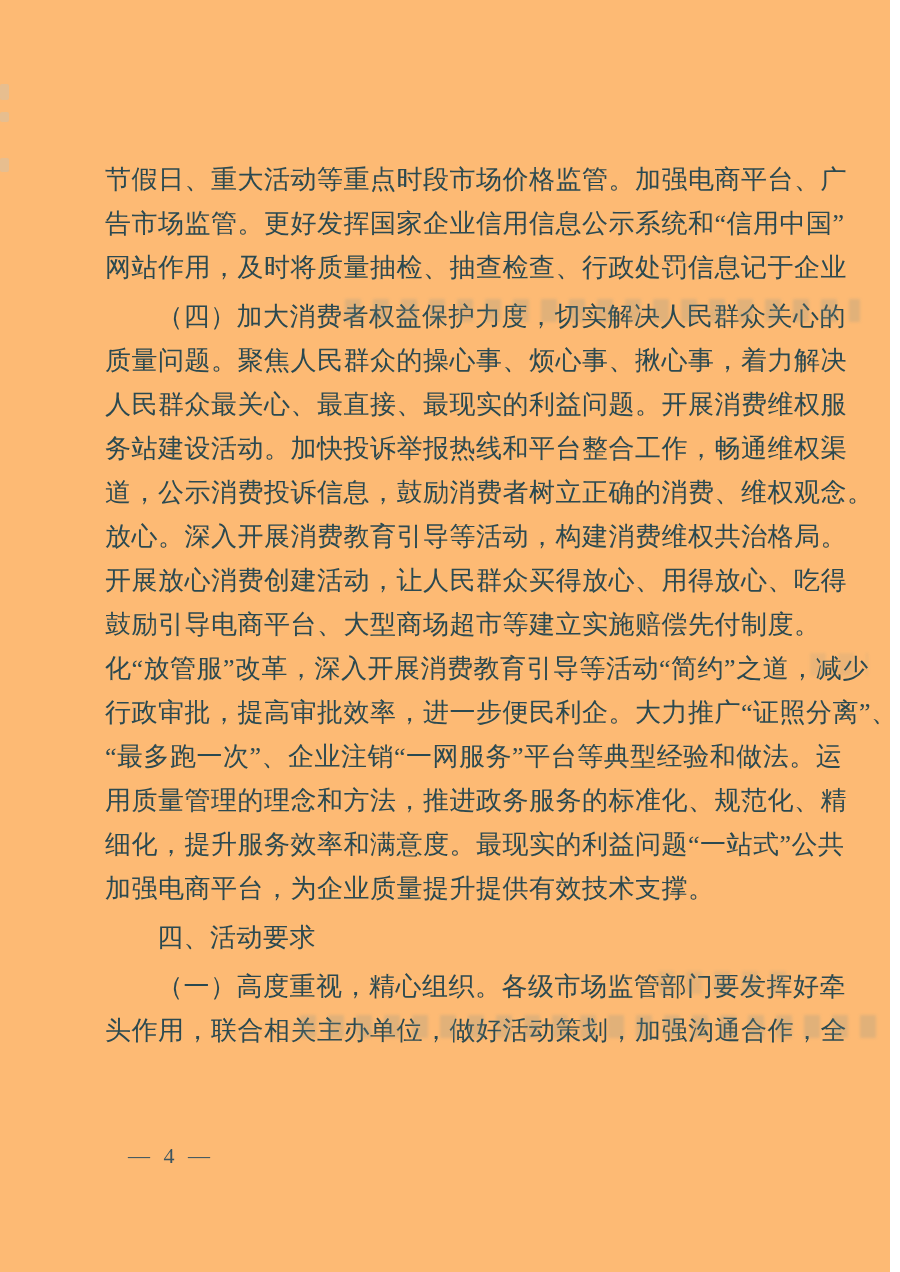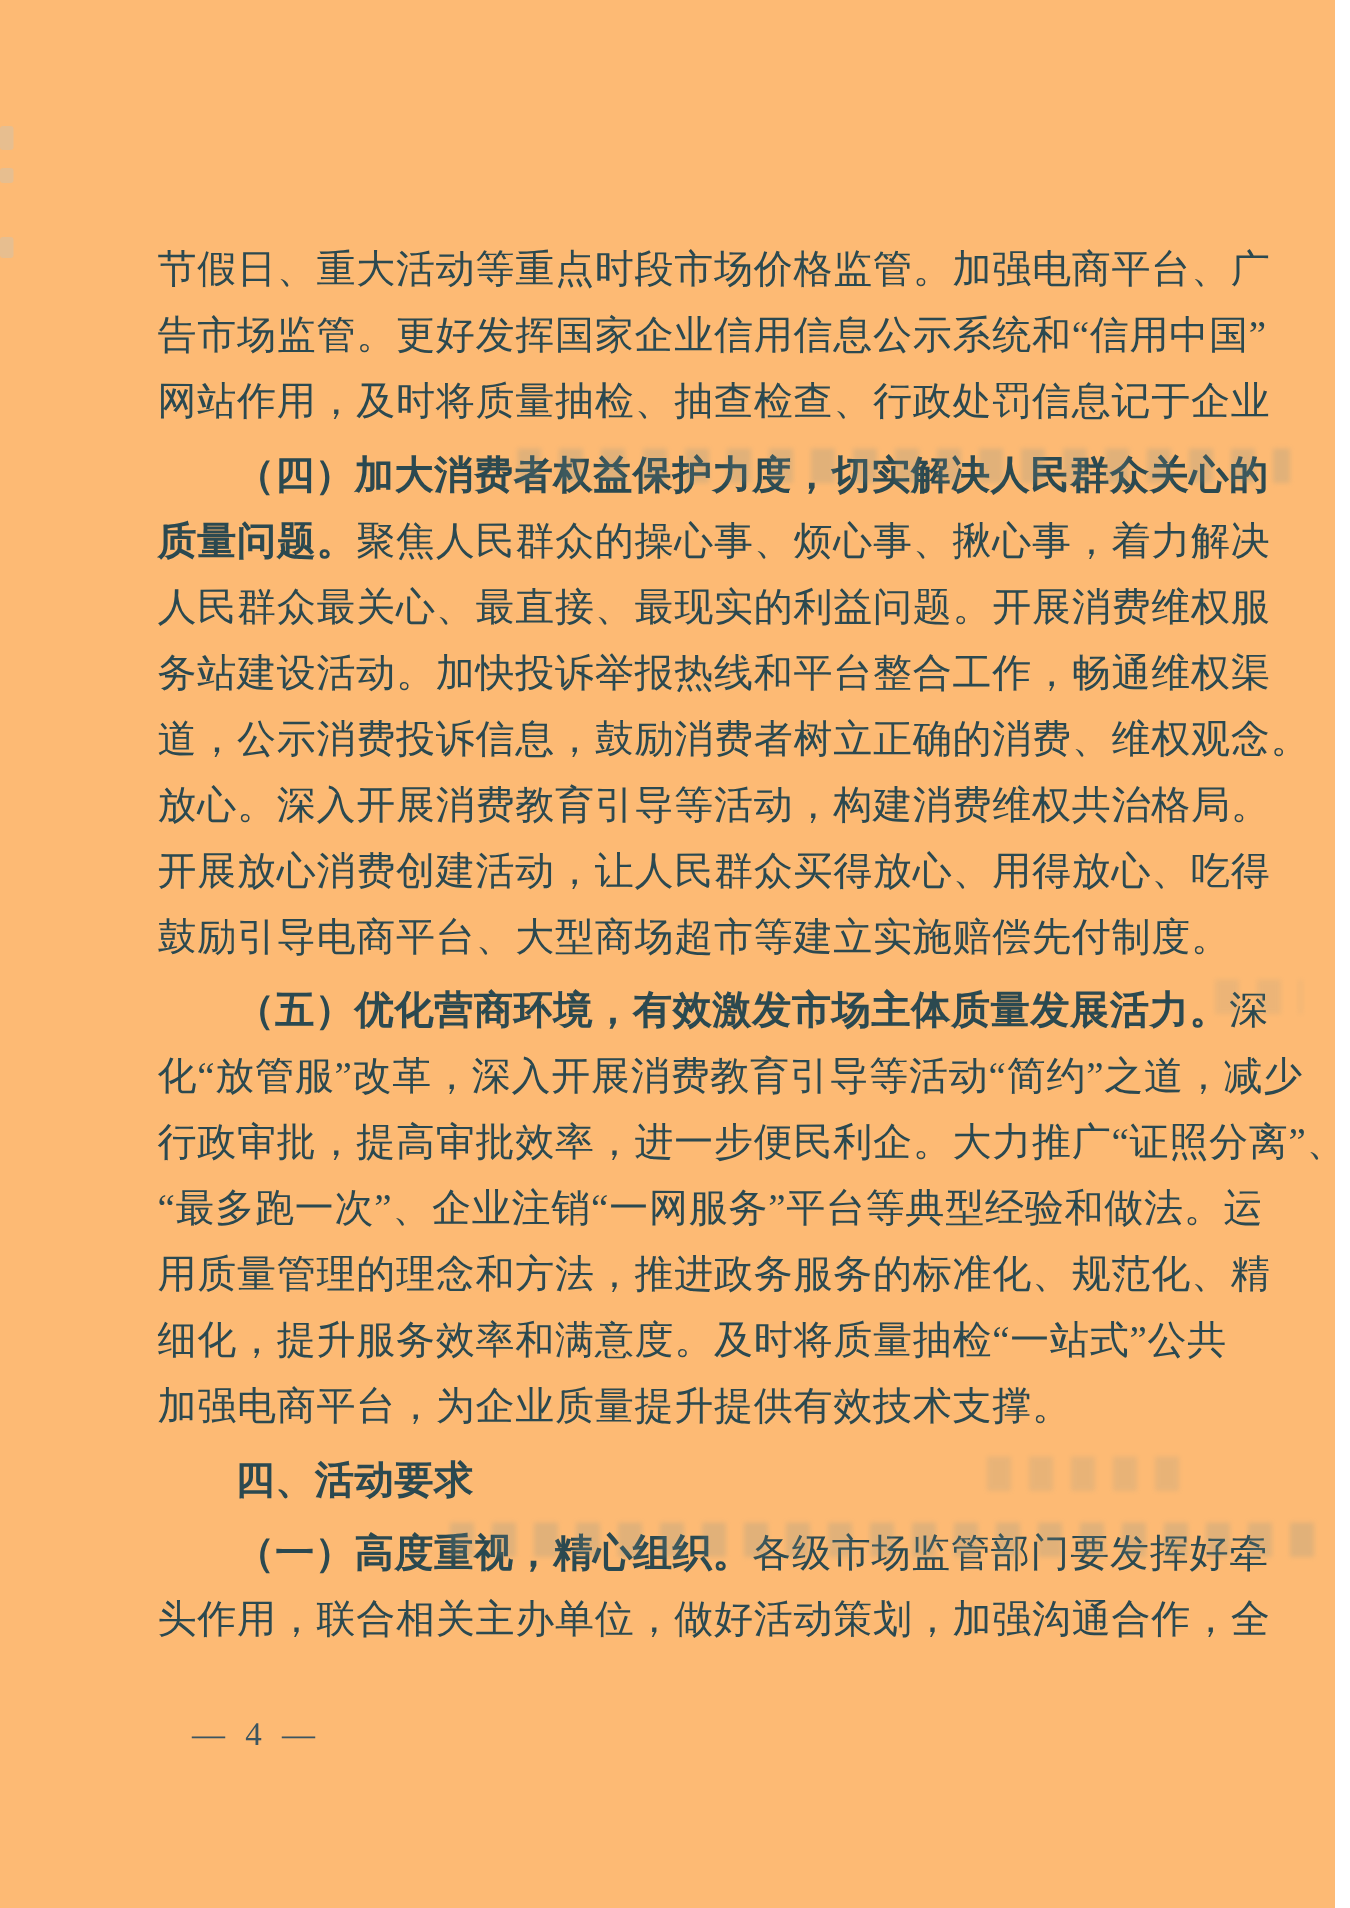--- a/index.html
+++ b/index.html
@@ -37,21 +37,21 @@
   }
   .line {
     height: 44px;
     line-height: 44px;
     white-space: nowrap;
     text-align: left;
     letter-spacing: 0.5px;
   }
   .line.ind { text-indent: 52px; }
   .line.para { margin-top: 5px; }
-  .seg.bold { font-weight: 700; }
+  .seg.bold { font-weight: 400; }
 
   .page-number {
     position: absolute;
     left: 128px;
     top: 1143px;
     color: #3c5560;
     font-size: 22px;
     letter-spacing: 4px;
     font-family: "Liberation Serif", serif;
   }
@@ -85,26 +85,25 @@
       <div class="line"><span class="seg">告市场监管。更好发挥国家企业信用信息公示系统和“信用中国”</span></div>
       <div class="line"><span class="seg">网站作用，及时将质量抽检、抽查检查、行政处罚信息记于企业</span></div>
       <div class="line ind para"><span class="seg bold">（四）加大消费者权益保护力度，切实解决人民群众关心的</span></div>
       <div class="line"><span class="seg bold">质量问题。</span><span class="seg">聚焦人民群众的操心事、烦心事、揪心事，着力解决</span></div>
       <div class="line"><span class="seg">人民群众最关心、最直接、最现实的利益问题。开展消费维权服</span></div>
       <div class="line"><span class="seg">务站建设活动。加快投诉举报热线和平台整合工作，畅通维权渠</span></div>
       <div class="line"><span class="seg">道，公示消费投诉信息，鼓励消费者树立正确的消费、维权观念。</span></div>
       <div class="line"><span class="seg">放心。深入开展消费教育引导等活动，构建消费维权共治格局。</span></div>
       <div class="line"><span class="seg">开展放心消费创建活动，让人民群众买得放心、用得放心、吃得</span></div>
       <div class="line"><span class="seg">鼓励引导电商平台、大型商场超市等建立实施赔偿先付制度。</span></div>
-      <div class="line ind para"><span class="seg bold">（五）优化营商环境，有效激发市场主体质量发展活力。</span><span class="seg">深</span></div>
       <div class="line"><span class="seg">化“放管服”改革，深入开展消费教育引导等活动“简约”之道，减少</span></div>
       <div class="line"><span class="seg">行政审批，提高审批效率，进一步便民利企。大力推广“证照分离”、</span></div>
       <div class="line"><span class="seg">“最多跑一次”、企业注销“一网服务”平台等典型经验和做法。运</span></div>
       <div class="line"><span class="seg">用质量管理的理念和方法，推进政务服务的标准化、规范化、精</span></div>
-      <div class="line"><span class="seg">细化，提升服务效率和满意度。及时将质量抽检“一站式”公共</span></div>
+      <div class="line"><span class="seg">细化，提升服务效率和满意度。最现实的利益问题“一站式”公共</span></div>
       <div class="line"><span class="seg">加强电商平台，为企业质量提升提供有效技术支撑。</span></div>
       <div class="line ind para"><span class="seg bold">四、活动要求</span></div>
       <div class="line ind para"><span class="seg bold">（一）高度重视，精心组织。</span><span class="seg">各级市场监管部门要发挥好牵</span></div>
       <div class="line"><span class="seg">头作用，联合相关主办单位，做好活动策划，加强沟通合作，全</span></div>
     </div>
 
   <div class="ghost a"></div>
   <div class="ghost b"></div>
   <div class="ghost c"></div>
   <div class="ghost d"></div>

